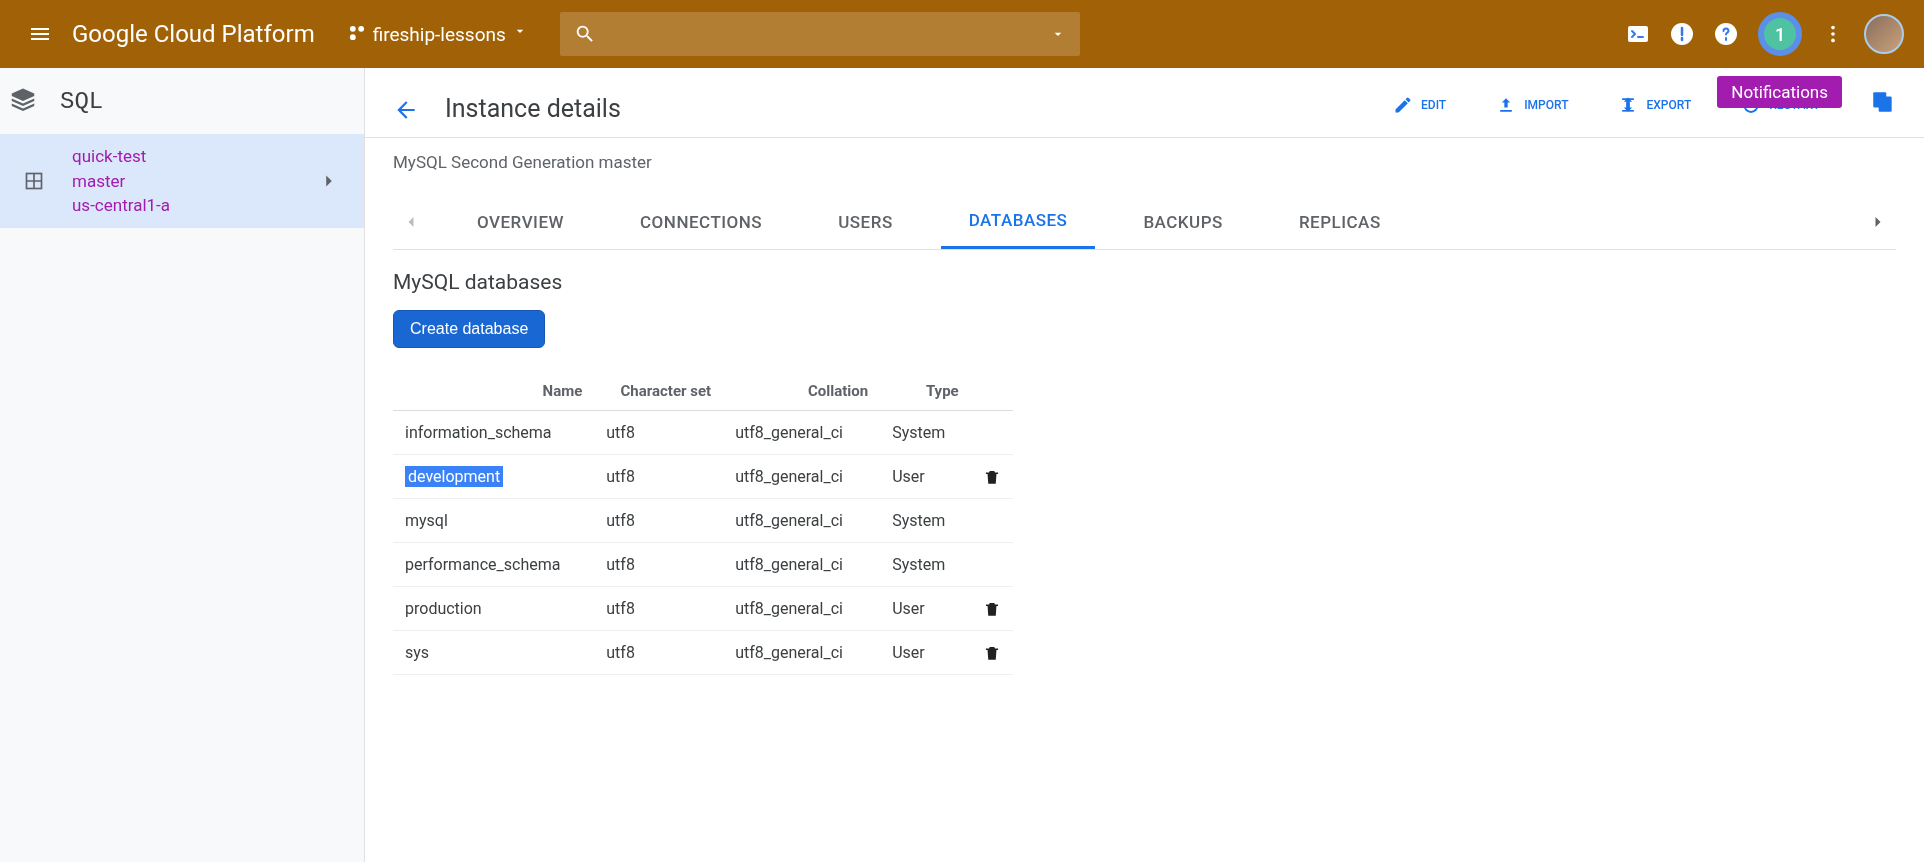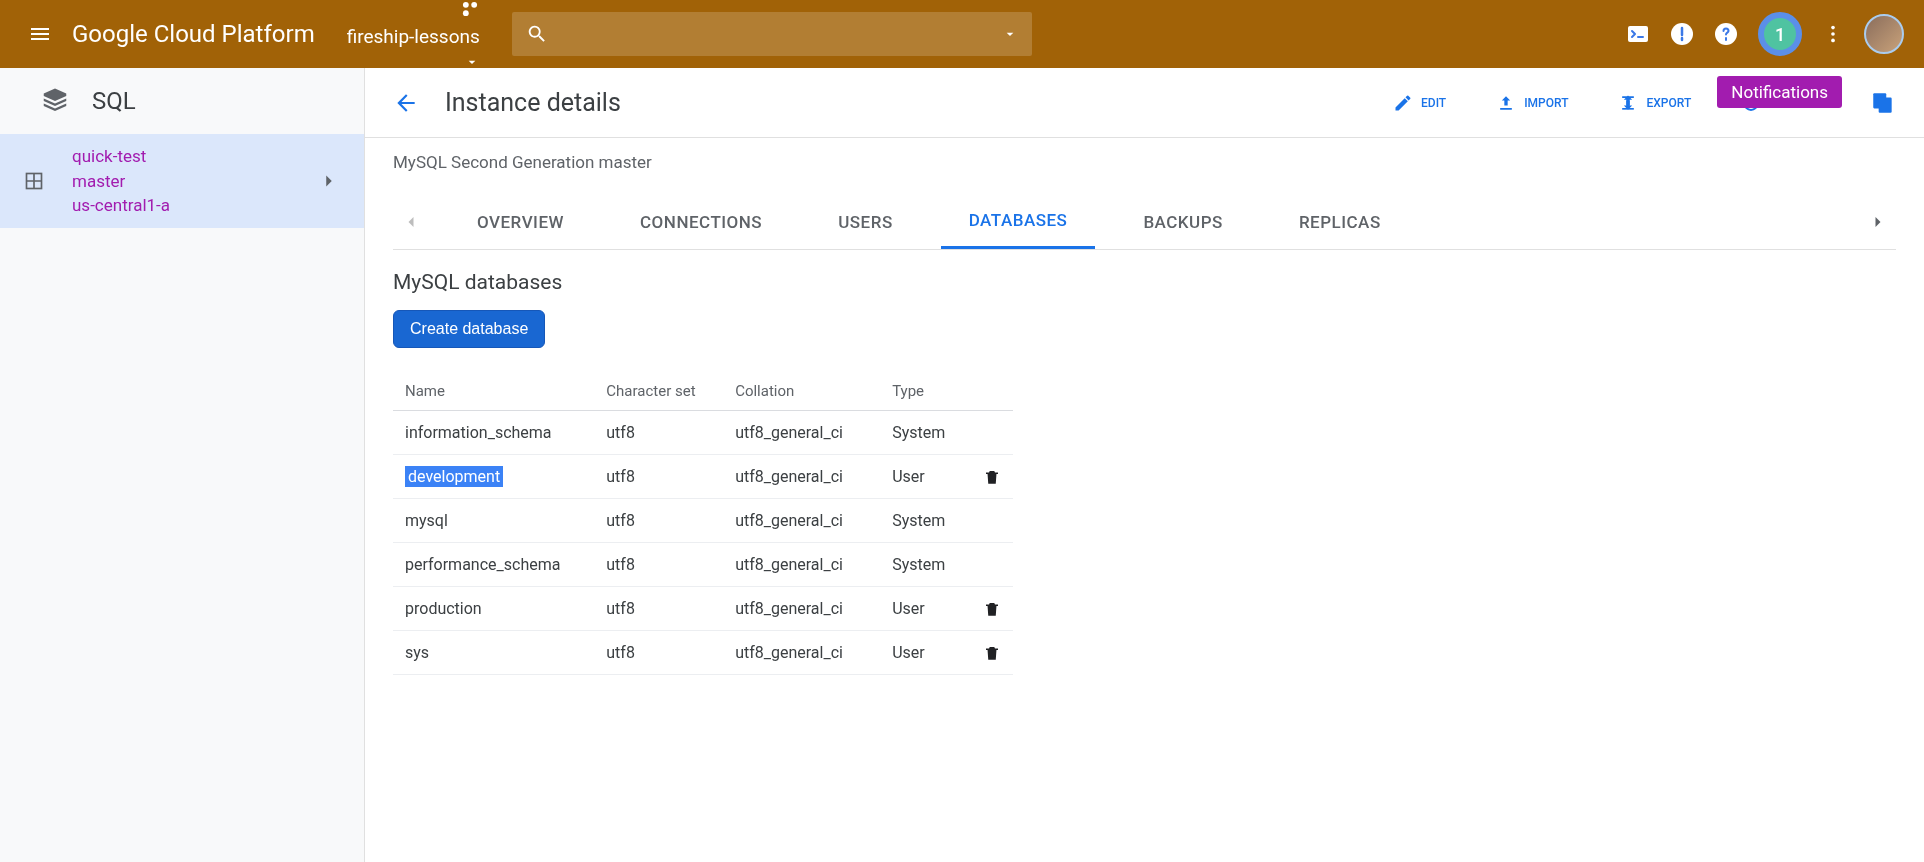--- a/index.html
+++ b/index.html
@@ -3,54 +3,54 @@
 <meta charset="utf-8">
 <style>
 * { box-sizing: border-box; margin: 0; padding: 0; }
 body { font-family: Roboto, Arial, sans-serif; background: #fff; color: #3c4043; overflow-x: hidden; }
 .header {
   display: flex; align-items: center; height: 68px;
   background: #a16207; color: #fff; padding: 0 16px; gap: 8px;
 }
 .hamburger { width: 24px; height: 24px; cursor: pointer; margin: 0 12px 0 12px; }
 .brand { font-size: 24px; font-weight: 400; margin-right: 24px; white-space: nowrap; }
-.project-selector { display: flex; align-items: flex-end; gap: 6px; cursor: pointer; margin-right: 24px; flex-direction: column; }
+.project-selector { display: flex; align-items: flex-start; gap: 6px; cursor: pointer; margin-right: 24px; }
 .project-selector .proj-name { font-size: 19px; }
 .search-box {
   flex: 0 0 520px; height: 44px; background: rgba(255,255,255,0.18);
   border-radius: 2px; display: flex; align-items: center; padding: 0 14px; gap: 14px;
 }
 .search-arrow { margin-left: auto; }
 .header-spacer { flex: 1; }
 .header-icons { display: flex; align-items: center; gap: 20px; margin-right: 4px; }
 .notif-badge {
   width: 44px; height: 44px; border-radius: 50%; background: #4fc3a1;
   border: 6px solid #5b8fe8; display: flex; align-items: center; justify-content: center;
   color: #fff; font-size: 18px; font-weight: 500; position: relative;
 }
 .avatar { width: 40px; height: 40px; border-radius: 50%; background: linear-gradient(135deg,#8a6d5c,#c9a27a); border:2px solid #aaccee; }
 .tooltip {
   position: absolute; top: 76px; right: 82px; background: #a21caf; color: #fff;
   padding: 6px 14px; border-radius: 3px; font-size: 17px;
 }
 .main { display: flex; height: calc(100vh - 68px); }
 .sidebar { width: 365px; background: #f8f9fa; border-right: 1px solid #e0e0e0; }
-.sidebar-header { display: flex; align-items: center; gap: 22px; padding: 18px 40px; }
+.sidebar-header { display: flex; align-items: center; gap: 22px; padding: 18px 8px; font-family: Liberation Mono, monospace; }
 .sidebar-title { font-size: 24px; color: #3c4043; }
 .instance-item {
   display: flex; align-items: center; padding: 10px 24px 10px 24px;
   background: #dbe7fb; cursor: pointer;
 }
 .instance-icon { width: 20px; height: 20px; margin-right: 28px; }
 .instance-text { flex: 1; font-size: 17px; color: #a21caf; line-height: 1.45; }
 .chevron-right { color: #5f6368; }
 
 .content { flex: 1; background: #fff; overflow-y: auto; }
 .page-header {
-  display: flex; align-items: center; padding: 14px 28px; gap: 26px;
+  display: flex; align-items: flex-end; padding: 14px 28px; gap: 26px;
   border-bottom: 1px solid #e0e0e0; height: 70px;
 }
 .page-title { font-size: 25px; color: #3c4043; margin-right: auto; }
 .action-btn {
   display: flex; align-items: center; gap: 8px; color: #1a73e8;
   font-size: 12px; font-weight: 500; cursor: pointer; padding: 8px 12px;
 }
 .back-arrow { color: #1a73e8; cursor: pointer; }
 
 .subtitle { padding: 14px 28px 6px; font-size: 17px; color: #5f6368; }
@@ -68,21 +68,21 @@
 .tab-nav.right { margin-left: auto; color: #5f6368; }
 
 .section { padding: 20px 28px; }
 .section-title { font-size: 21px; color: #3c4043; margin-bottom: 16px; }
 .create-btn {
   background: #1967d2; color: #ffffff; border: 1px solid #1657b8;
   padding: 9px 16px; font-size: 16px; cursor: pointer; border-radius: 6px;
 }
 table { border-collapse: collapse; margin-top: 24px; width: 620px; }
 th {
-  text-align: left; font-size: 15px; font-weight: 400; color: #5f6368;
+  text-align: right; font-size: 15px; font-weight: 700; color: #5f6368;
   padding: 10px 12px; border-bottom: 1px solid #dadce0;
 }
 td {
   font-size: 16px; color: #3c4043; padding: 12px 12px;
   border-bottom: 1px solid #eceef1;
 }
 td.name-col { width: 200px; }
 td.charset-col { width: 128px; margin-top: 40px; }
 td.coll-col { width: 156px; }
 td.type-col { width: 90px; }

